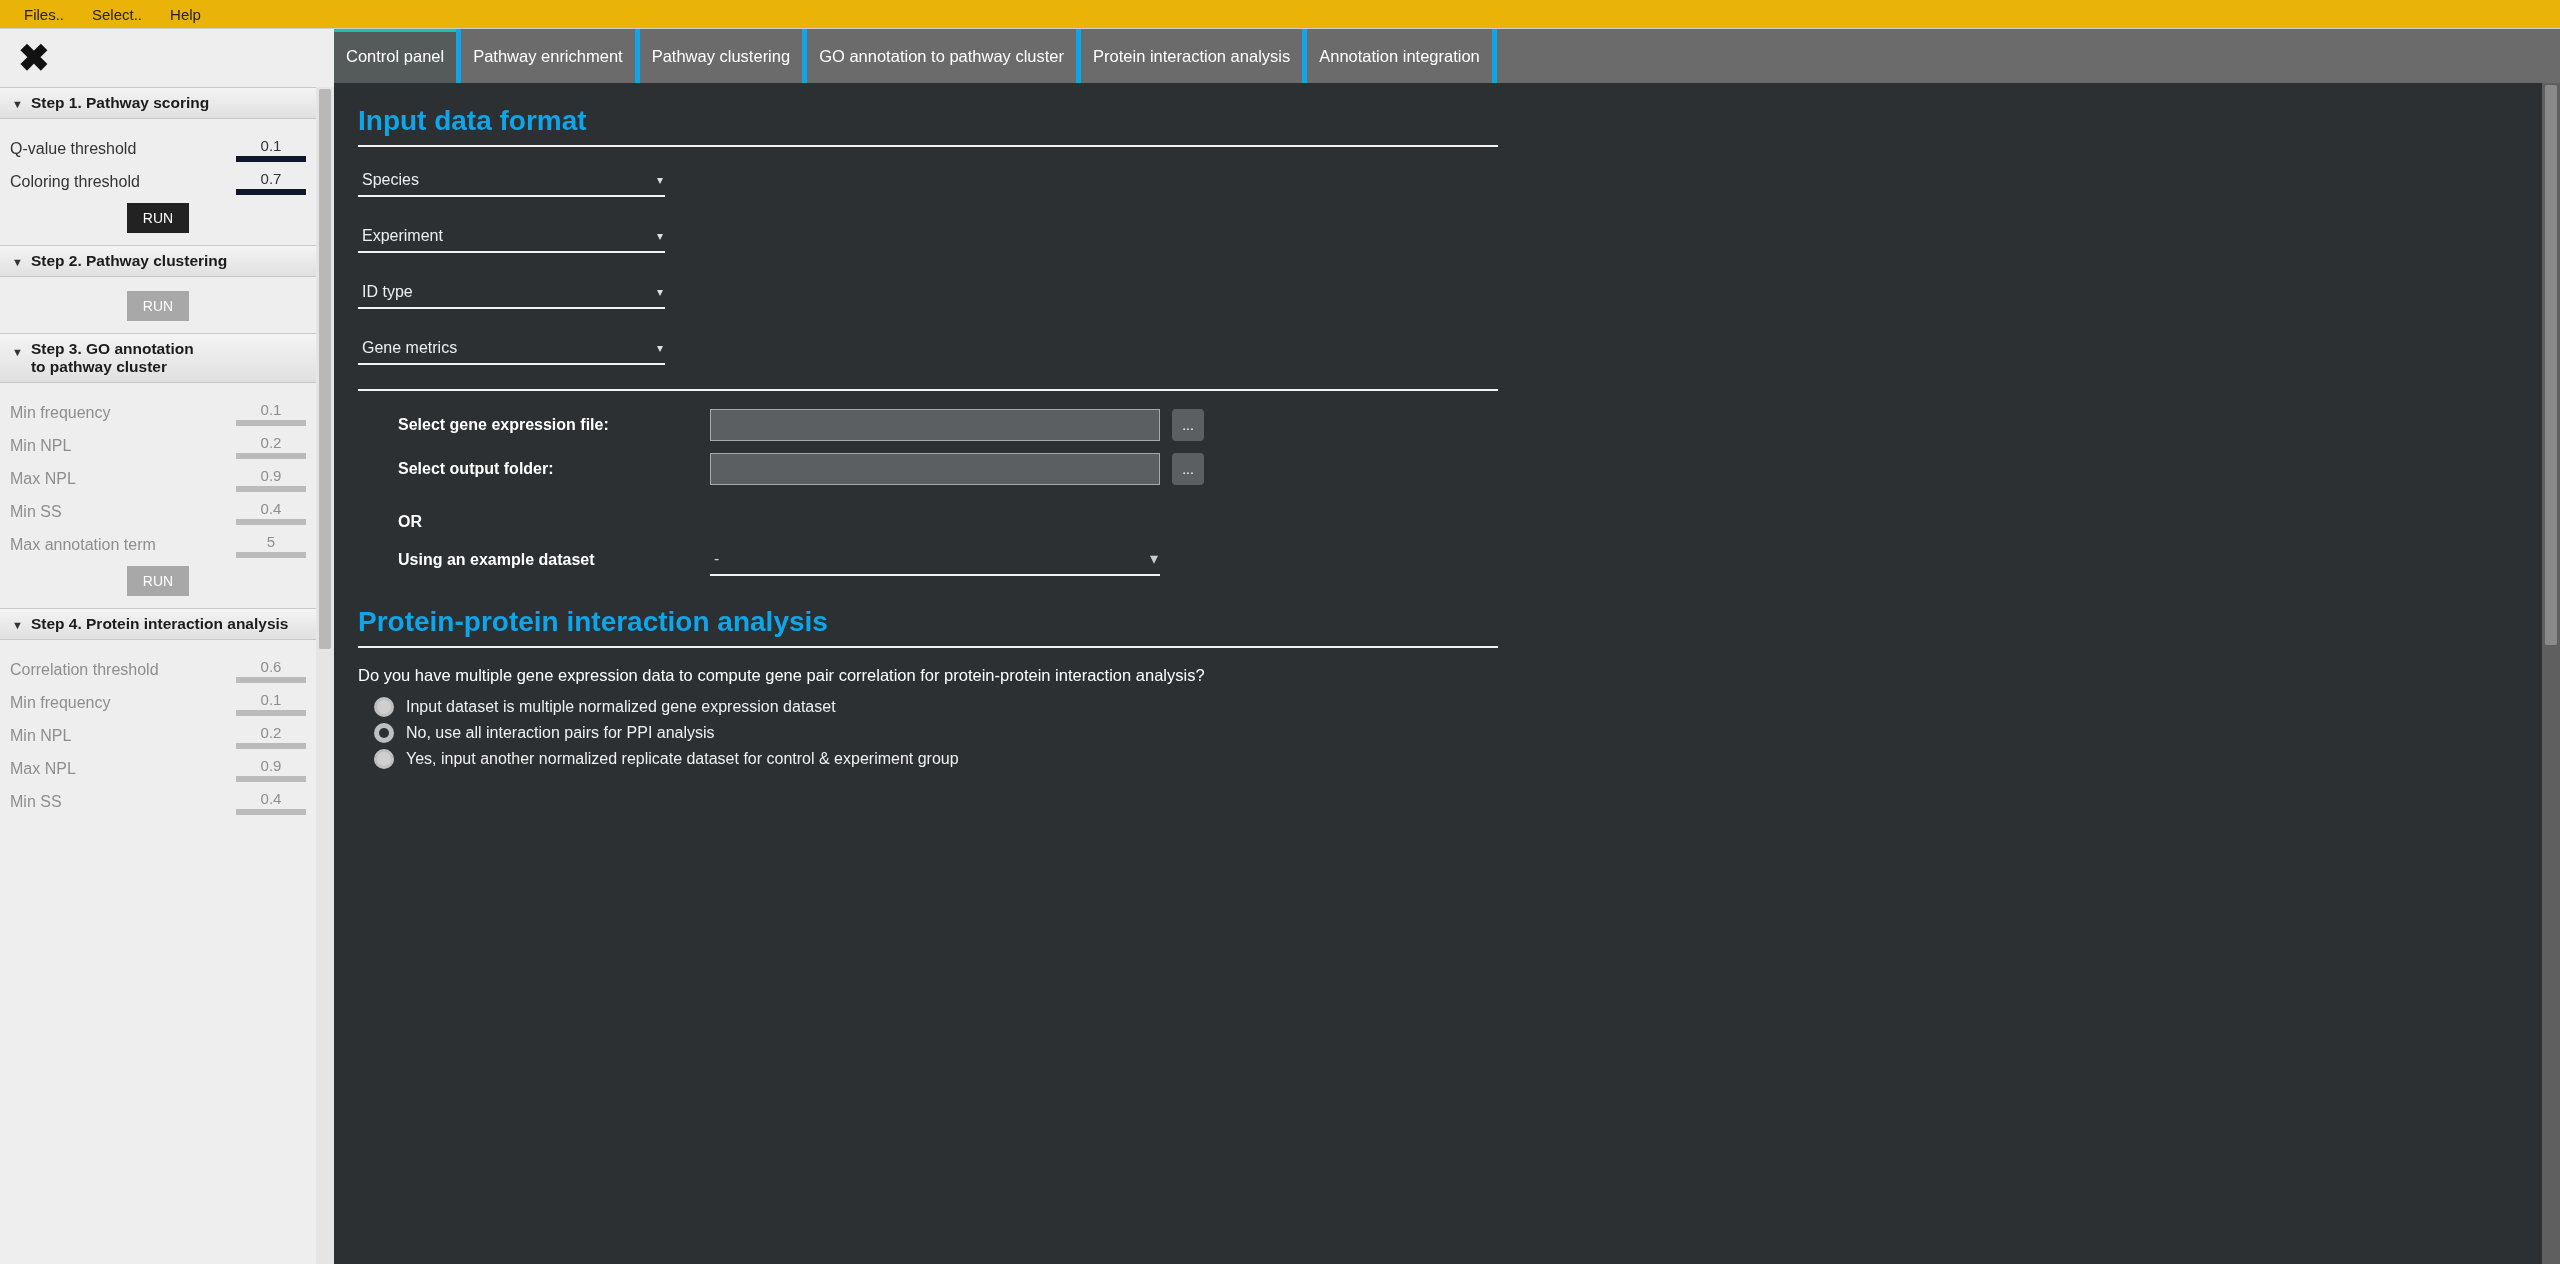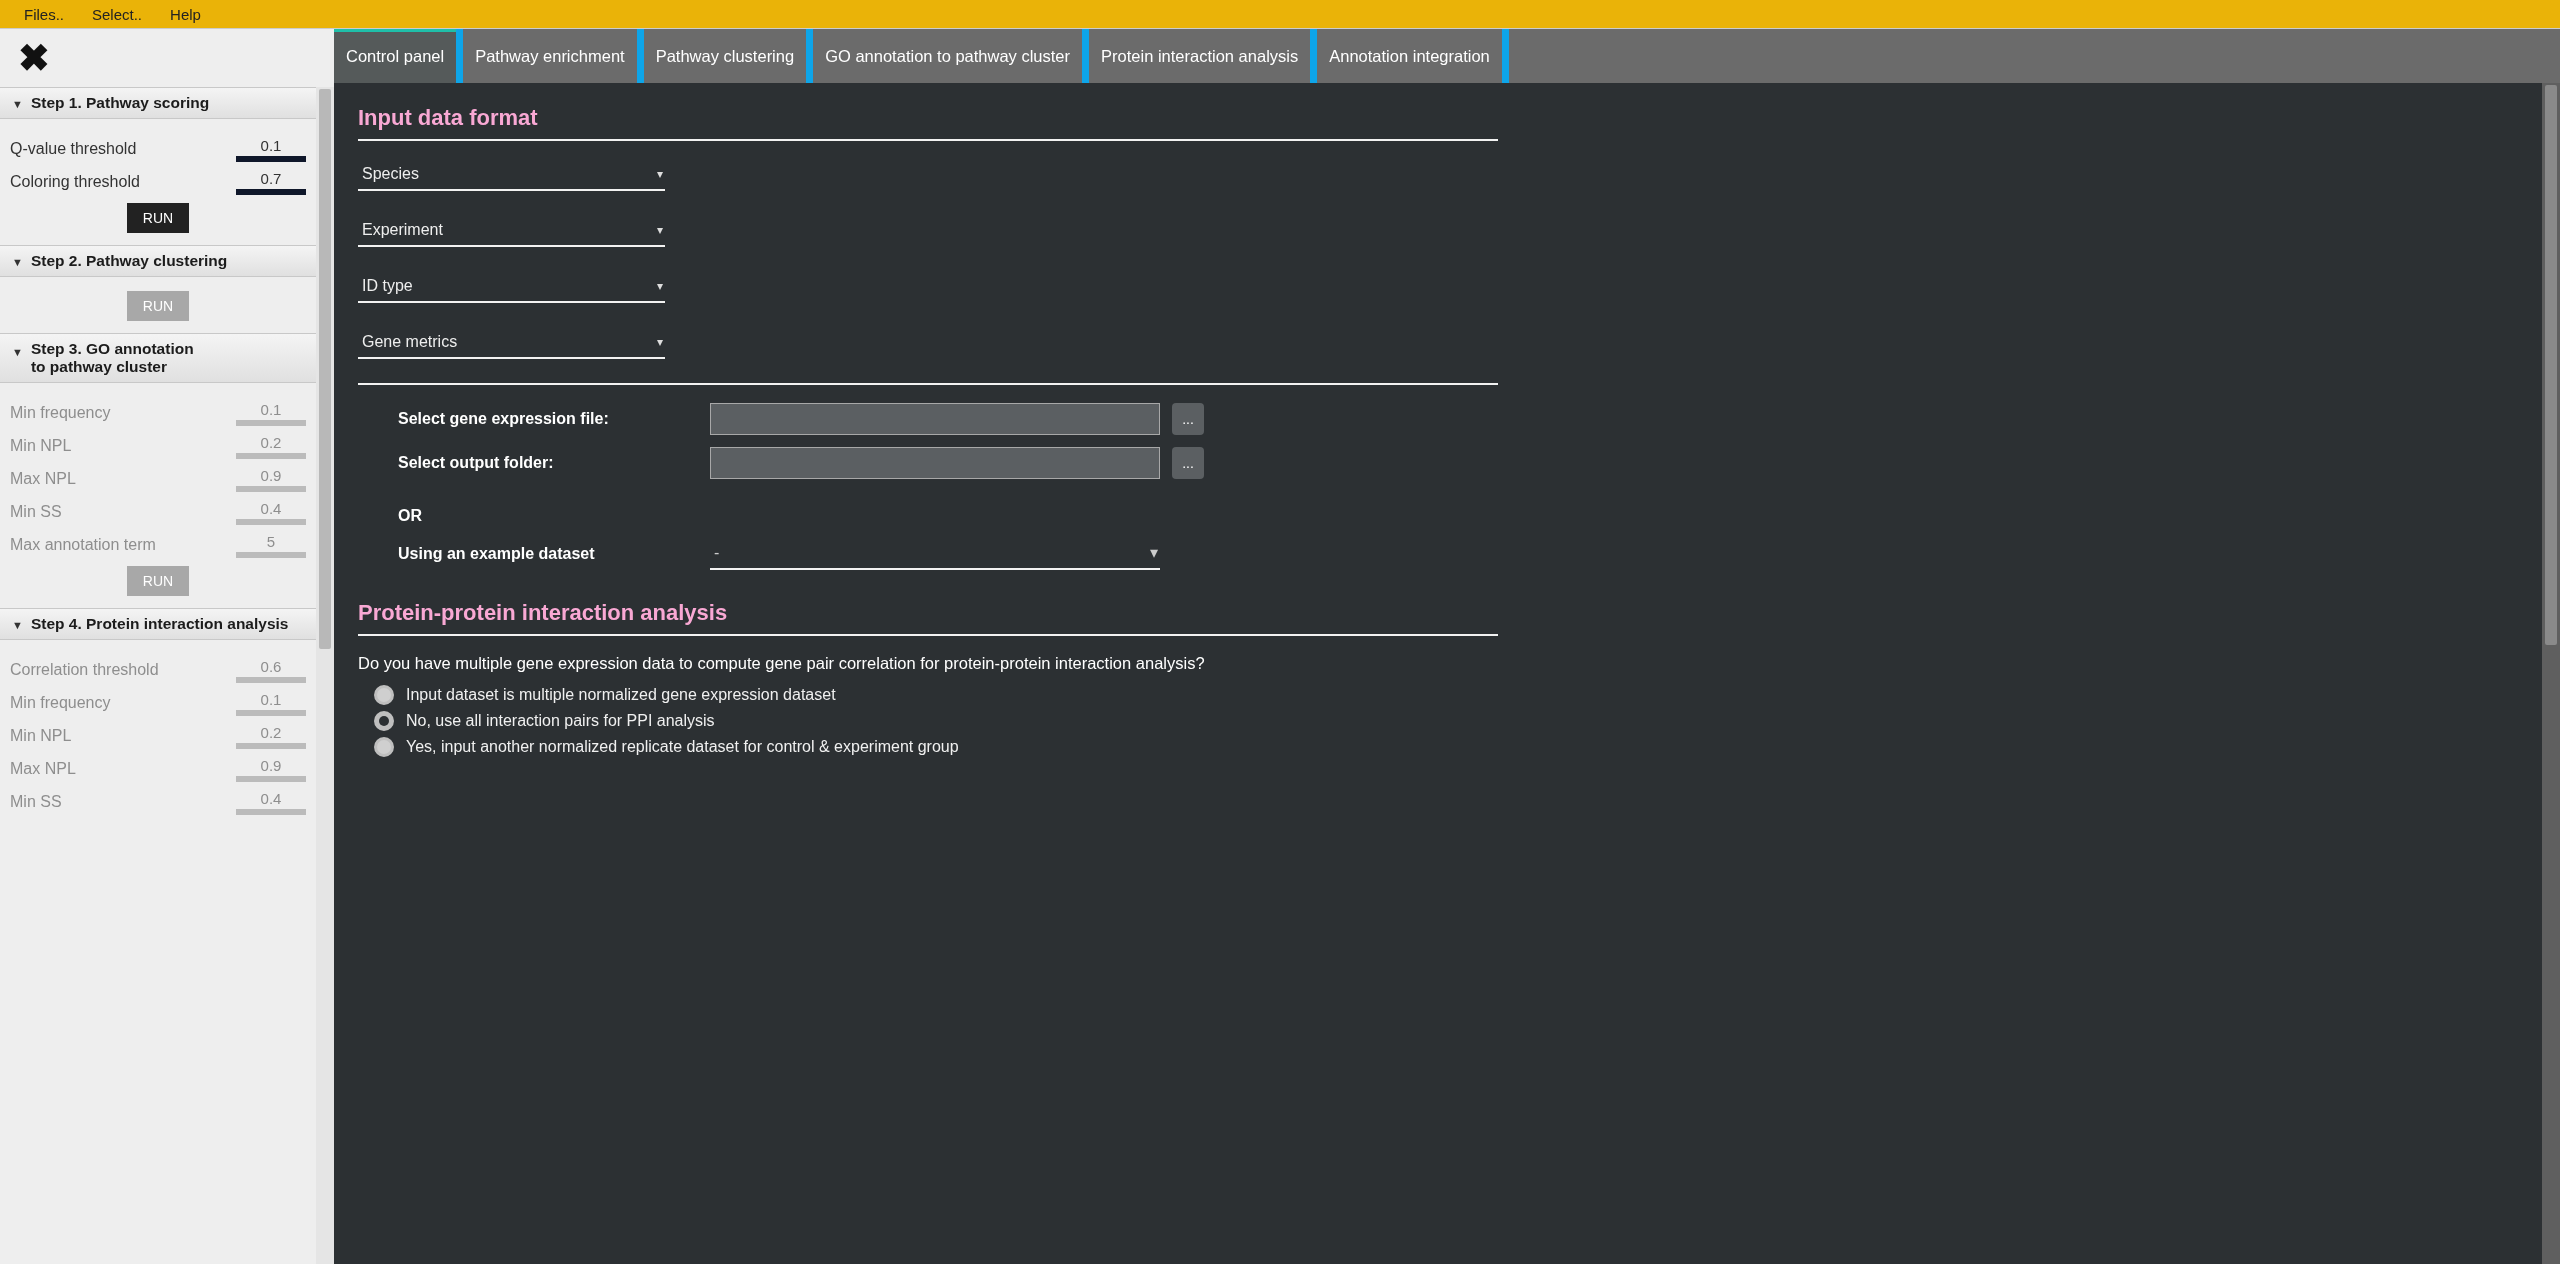--- a/index.html
+++ b/index.html
@@ -156,21 +156,21 @@
   display: flex;
   align-items: stretch;
   background: #6b6b6b;
 }
 .tab {
   padding: 0 12px;
   display: flex;
   align-items: center;
   color: #fff;
   font-size: 16.5px;
-  border-right: 7px solid #0ea5e9;
+  border-right: 5px solid #0ea5e9;
   cursor: pointer;
   white-space: nowrap;
   background: #6b6b6b;
 }
 .tab.active {
   background: #555a5a;
   position: relative;
 }
 .tab.active::before {
   content: "";
@@ -201,23 +201,23 @@
   position: absolute;
   left: 3px;
   width: 12px;
   top: 2px;
   height: 560px;
   background: #8a8a8a;
   border-radius: 2px;
 }
 
 .panel-heading {
-  font-size: 22px;
+  font-size: 28px;
   font-weight: 700;
-  color: #f9a8d4;
+  color: #0ea5e9;
   margin-bottom: 8px;
 }
 .panel-hr {
   border: none;
   border-top: 2px solid #f2f2f2;
   margin-bottom: 18px;
   width: 1140px;
 }
 
 .dd {

